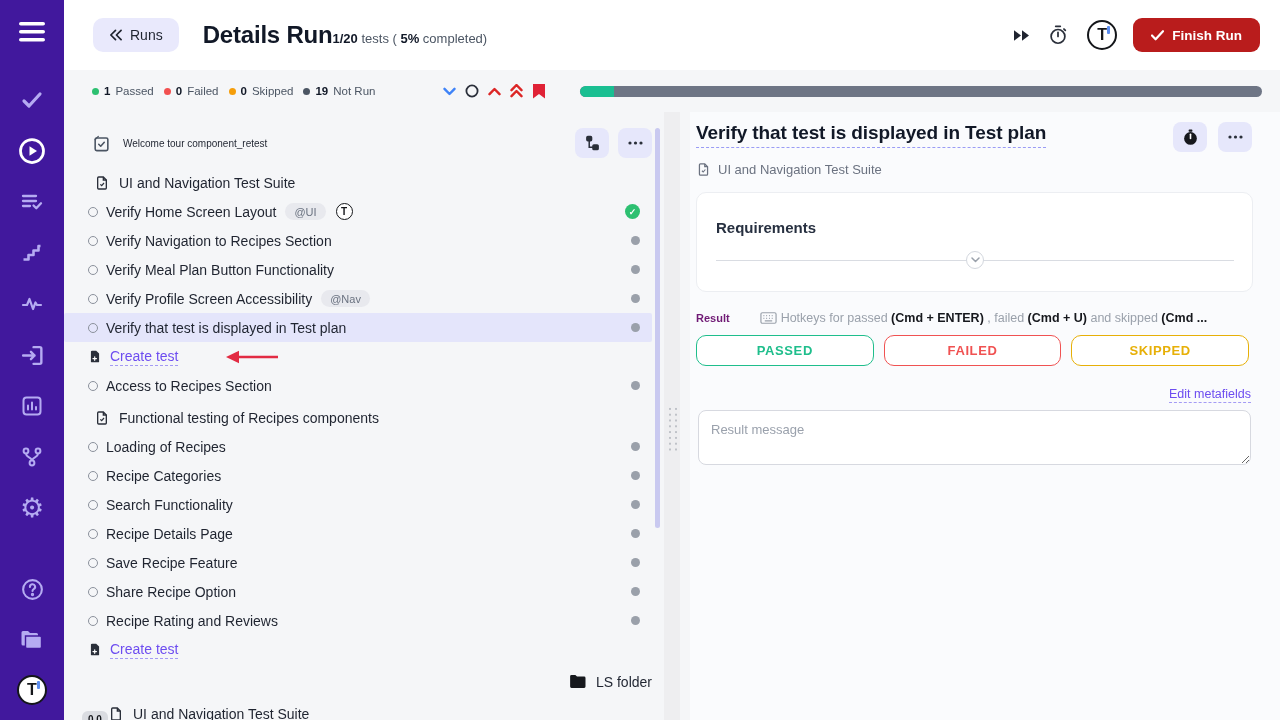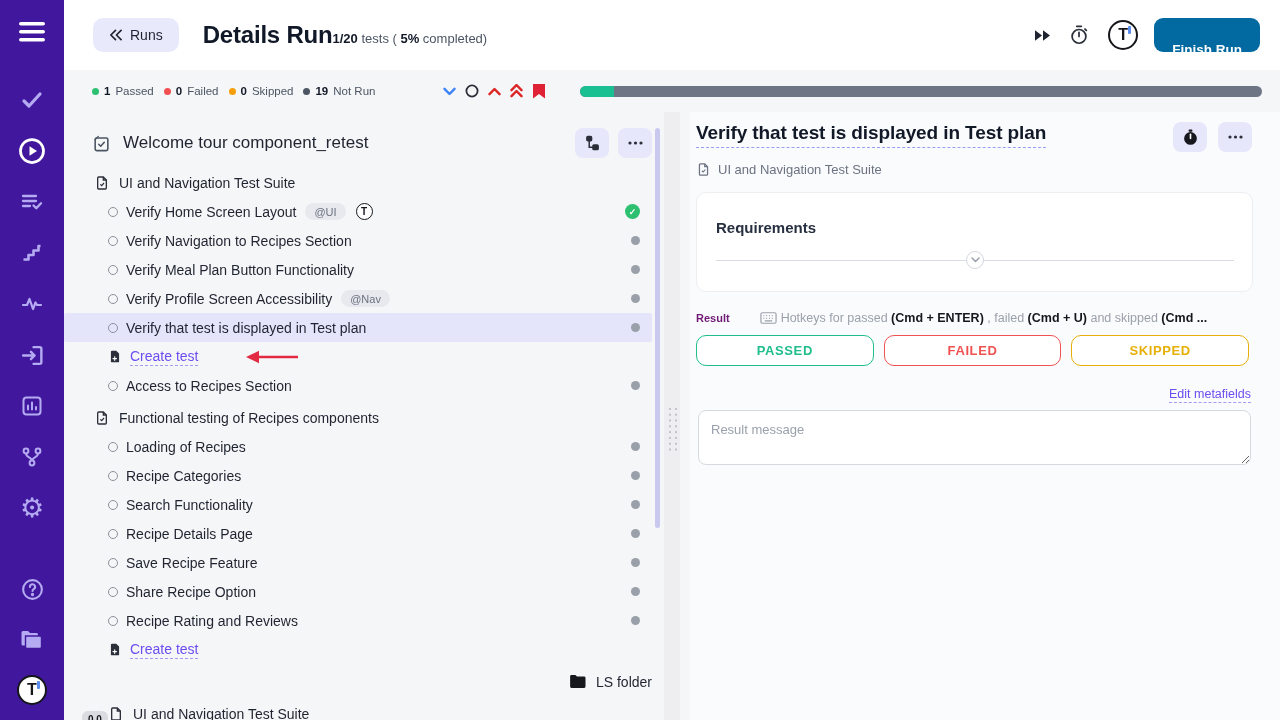--- a/index.html
+++ b/index.html
@@ -18,47 +18,47 @@
   .logo-circle i { position:absolute; right:5px; top:4px; width:3px; height:8px; background:#5b8def; border-radius:1px; font-style:normal; }
 
   
   .topbar { position:absolute; left:64px; top:0; width:1216px; height:70px; background:#ffffff; display:flex; align-items:center; }
   .runs-btn { margin-left:29px; height:34px; padding:0 16px; background:#e9e9fc; border:none; border-radius:10px; display:flex; align-items:center; gap:8px; font-size:14px; font-weight:500; color:#1f2430; cursor:pointer; font-family:inherit; }
   .run-title { font-size:24px; font-weight:bold; color:#111827; margin-left:24px; letter-spacing:-0.2px; }
   .run-sub { font-size:13px; color:#4b5563; margin-top:6px; }
   .run-sub b { color:#111827; }
   .topbar-right { margin-left:auto; display:flex; align-items:center; gap:14px; margin-right:20px; }
   .icon-btn { background:none; border:none; cursor:pointer; display:flex; align-items:center; justify-content:center; padding:2px; }
-  .finish-btn { height:34px; padding:16px 18px; background:#0369a1; color:#fff; border:none; border-radius:9px; font-size:13.5px; font-weight:600; display:flex; align-items:center; gap:8px; cursor:pointer; font-family:inherit;flex-direction:column; }
+  .finish-btn { height:34px; padding:16px 18px; background:#b91c1c; color:#fff; border:none; border-radius:9px; font-size:13.5px; font-weight:600; display:flex; align-items:center; gap:8px; cursor:pointer; font-family:inherit; }
 
   
   .statusrow { position:absolute; left:64px; top:70px; width:1216px; height:42px; display:flex; align-items:center; }
   .sum { display:flex; align-items:center; gap:5px; margin-left:28px; font-size:11.5px; color:#4b5563; white-space:nowrap; }
   .sum:first-child { margin-left:28px; }
   .sum + .sum { margin-left:10px; }
   .sum b { color:#111827; }
   .dot { width:7px; height:7px; border-radius:50%; display:inline-block; }
   .prio-icons { display:flex; align-items:center; gap:9px; margin-left:68px; }
   .prio-icons .icon-btn { padding:0; }
   .progress { position:absolute; left:516px; right:18px; top:16px; height:11px; border-radius:6px; background:#6e7585; overflow:hidden; }
   .progress-fill { height:100%; border-radius:6px 0 0 6px; background:#1abf92; width:5%; }
 
   
   .tree-panel { position:absolute; left:64px; top:112px; width:598px; bottom:0; overflow:hidden; }
   .tree-head { display:flex; align-items:center; height:34px; margin:14px 10px 0 28px; }
-  .tree-head-title { font-size:17px; color:#1f2430; margin-left:12px; }
+  .tree-head-title { font-size:10px; color:#1f2430; margin-left:12px; }
   .sq-btn { width:34px; height:30px; background:#e6e7fb; border:none; border-radius:8px; display:flex; align-items:center; justify-content:center; cursor:pointer; color:#2a2f3a; }
   .tree-head .sq-btn { margin-left:9px; }
   .tree-head-spacer { flex:1; }
   .tree-rows { margin-top:8px; width:588px; }
   .row { height:29px; display:flex; align-items:center; position:relative; cursor:pointer; }
   .row-suite, .row-folder { margin-top:3px; }
   .row-suite { padding-left:30px; }
   .row-suite2 { padding-left:44px; margin-top:3px; }
-  .row-test, .row-create { padding-left:44px;text-align:center; }
+  .row-test, .row-create { padding-left:24px;text-align:center; }
   .row-folder { padding-left:23px;justify-content:flex-end; }
   .row .label { font-size:14px; color:#1f2430; margin-left:8px; white-space:nowrap; }
   .row-suite .label, .row-suite2 .label, .row-folder .label { margin-left:9px; }
   .row.selected { background:#e4e5fb; border-radius:2px; }
   .t-circle { width:10px; height:10px; border:1.5px solid #8b919c; border-radius:50%; flex:none; }
   .row-create .label { color:#6d4df0; border-bottom:1.5px dashed #a49bf5; padding-bottom:1px; }
   .tag { margin-left:9px; background:#e8e9ee; color:#6a7280; font-size:11px; padding:2.5px 9px; border-radius:999px; white-space:nowrap; }
   .mini-logo { margin-left:10px; width:17px; height:17px; border-radius:50%; border:1.8px solid #14161a; background:#fff; color:#14161a; font-size:10px; font-weight:bold; display:inline-flex; align-items:center; justify-content:center; }
   .row-status { margin-left:auto; margin-right:12px; display:flex; align-items:center; }
   .gray-dot { width:9px; height:9px; background:#9aa0aa; border-radius:50%; }

